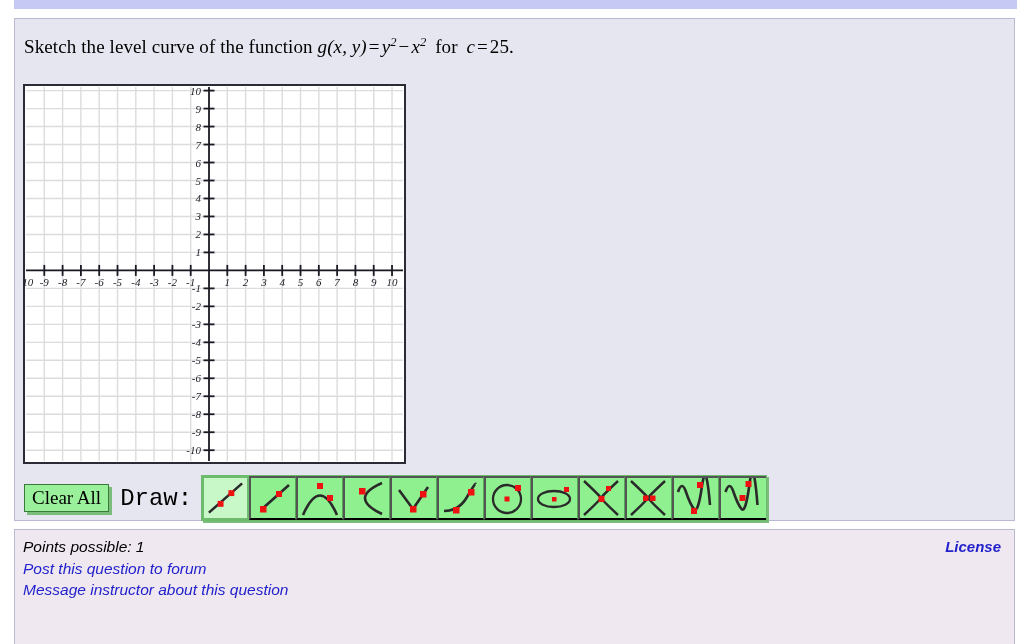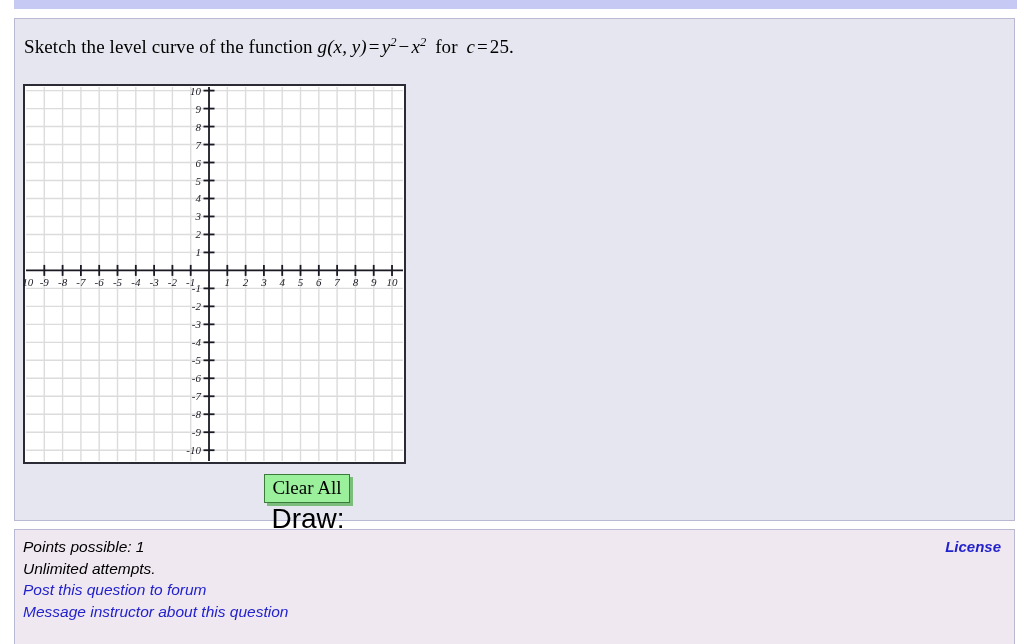--- a/index.html
+++ b/index.html
@@ -75,40 +75,39 @@
   .graph-svg { display: block; }
 
   
   .toolbar-row {
     position: absolute;
     left: 9px;
     top: 455px;
     height: 48px;
     display: flex;
     align-items: center;
-    flex-direction: column;
   }
 
   .clear-all-btn {
     display: inline-block;
     background: #9bf09b;
     border: 1px solid #3a7a3a;
     box-shadow: 3px 3px 0 #7bbd7b;
     font-family: "Liberation Serif", serif;
     font-size: 19px;
     color: #000;
     padding: 2px 7px 3px 7px;
     line-height: 1.15;
     cursor: pointer;
     white-space: nowrap;
   }
 
   .draw-label {
-    font-family: Liberation Sans, sans-serif;
-    font-size: 28px;
+    font-family: Liberation Mono, monospace;
+    font-size: 24px;
     color: #000;
     margin-left: 11px;
     margin-right: 9px;
     white-space: nowrap;
   }
 
   .tool-strip {
     display: flex;
     align-items: center;
     background: #8ef08e;
@@ -415,20 +414,19 @@
        <rect x="18" y="17" width="6" height="6" fill="#ee1111"></rect>
             </svg>
           </button>
         </div>
     </div>
   </div>
 
   <div class="footer-panel">
     <div class="footer-lines">
       <span class="footer-plain">Points possible: 1</span>
-      <span class="footer-plain">Unlimited attempts.</span>
       <a class="footer-link">Post this question to forum</a>
       <a class="footer-link">Message instructor about this question</a>
     </div>
     <a class="license-link">License</a>
   </div>
 
 </div>
 
 </body></html>

